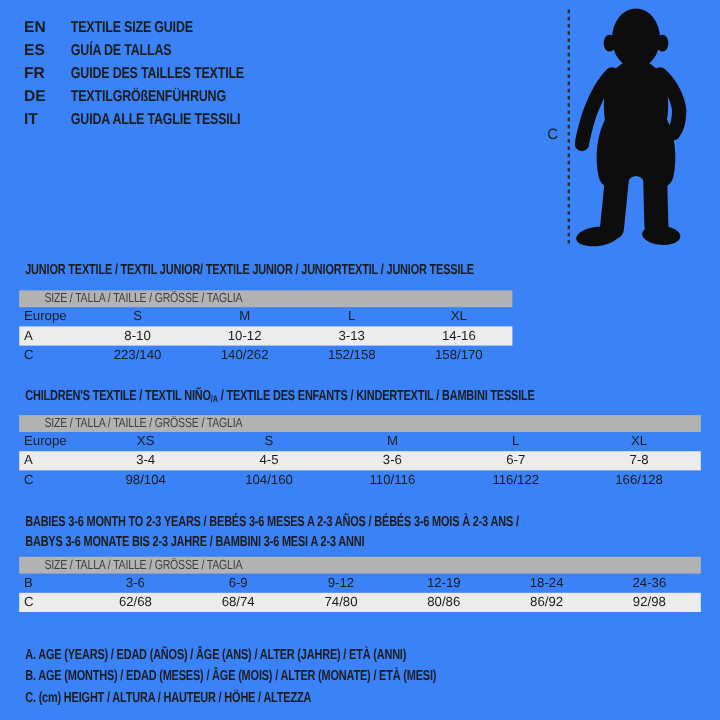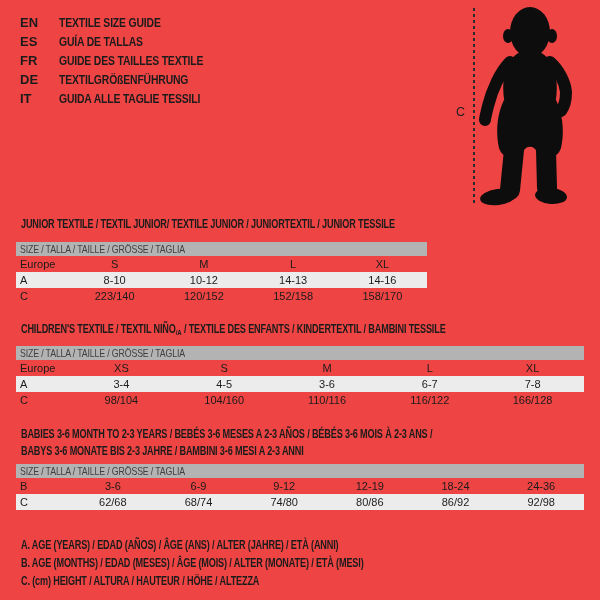--- a/index.html
+++ b/index.html
@@ -1,17 +1,17 @@
 <!DOCTYPE html>
 <html><head>
 <meta charset="utf-8">
 <style>
   html,body{margin:0;padding:0;background:#fff;}
   .canvas{
-    position:relative;width:600px;height:600px;background:#ef4444;
+    position:relative;width:600px;height:600px;background:#3b82f6;
     font-family:"Liberation Sans","DejaVu Sans",sans-serif;color:#1b1b1b;overflow:hidden;
   }
   
   .cond{display:inline-block;transform:scaleX(0.8);transform-origin:0 50%;white-space:nowrap;letter-spacing:-0.2px;}
   .cond-block{transform:scaleX(0.76);transform-origin:0 0;white-space:nowrap;letter-spacing:-0.2px;}
 
   
   .lang-block{position:absolute;left:20px;top:13px;}
   .lang-row{display:flex;height:19px;align-items:center;font-weight:bold;font-size:13px;}
   .lang-code{width:39px;flex:0 0 39px;}
@@ -21,21 +21,21 @@
   .c-label{position:absolute;left:456px;top:105px;font-size:12.5px;color:#222;}
 
   
   .sec-title{position:absolute;left:21px;font-weight:bold;font-size:12px;line-height:17px;}
   sub.small-sub{font-size:8px;vertical-align:-2px;}
 
   
   .tbl{position:absolute;left:16px;font-size:11px;}
   .t1{width:411px;}
   .t2,.t3{width:568px;}
-  .bar{height:14px;background:#b3b3b3;display:flex;align-items:center;padding-left:4px;color:#3f3f3f;font-size:11px;}
+  .bar{height:14px;background:#b3b3b3;display:flex;align-items:center;padding-left:21px;color:#3f3f3f;font-size:11px;}
   .trow{display:grid;height:16px;align-items:center;}
   .t1 .trow{grid-template-columns:54px repeat(4,1fr);}
   .t2 .trow{grid-template-columns:54px repeat(5,1fr);}
   .t3 .trow{grid-template-columns:54px repeat(6,1fr);}
   .trow.alt{background:#ececec;}
   .lab{padding-left:4px;text-align:left;}
   .val{text-align:center;}
 
   
   .legend{position:absolute;left:21px;top:536px;font-weight:bold;font-size:12px;line-height:18px;}
@@ -99,27 +99,27 @@
       <span class="lab">Europe</span>
       <span class="val">S</span>
       <span class="val">M</span>
       <span class="val">L</span>
       <span class="val">XL</span>
     </div>
     <div class="trow alt">
       <span class="lab">A</span>
       <span class="val">8-10</span>
       <span class="val">10-12</span>
-      <span class="val">14-13</span>
+      <span class="val">3-13</span>
       <span class="val">14-16</span>
     </div>
     <div class="trow">
       <span class="lab">C</span>
       <span class="val">223/140</span>
-      <span class="val">120/152</span>
+      <span class="val">140/262</span>
       <span class="val">152/158</span>
       <span class="val">158/170</span>
     </div>
   </div>
 
   <div class="sec-title cond-block" style="top:321px;">
     <span>CHILDREN'S TEXTILE / TEXTIL NIÑO</span><sub class="small-sub">/A</sub><span> / TEXTILE DES ENFANTS / KINDERTEXTIL / BAMBINI TESSILE</span>
   </div>
   <div class="tbl t2" style="top:346px;">
     <div class="bar">

